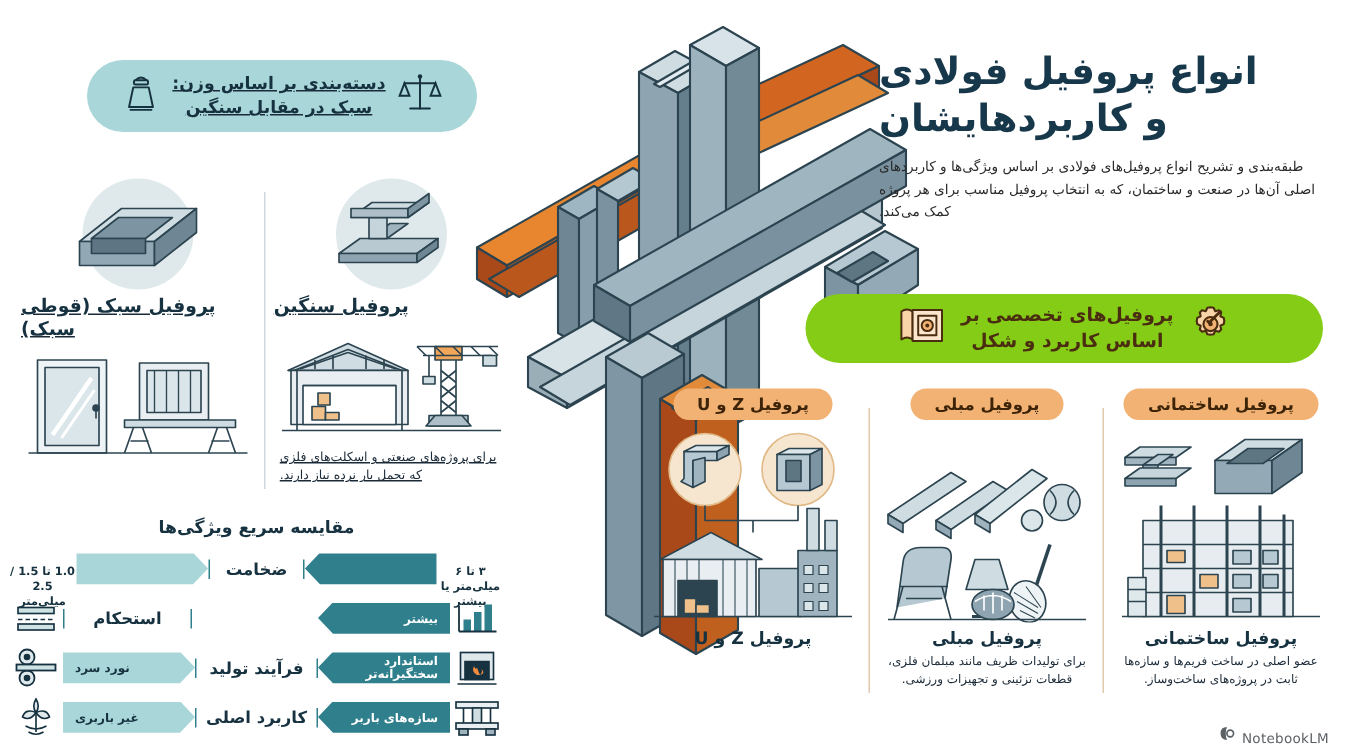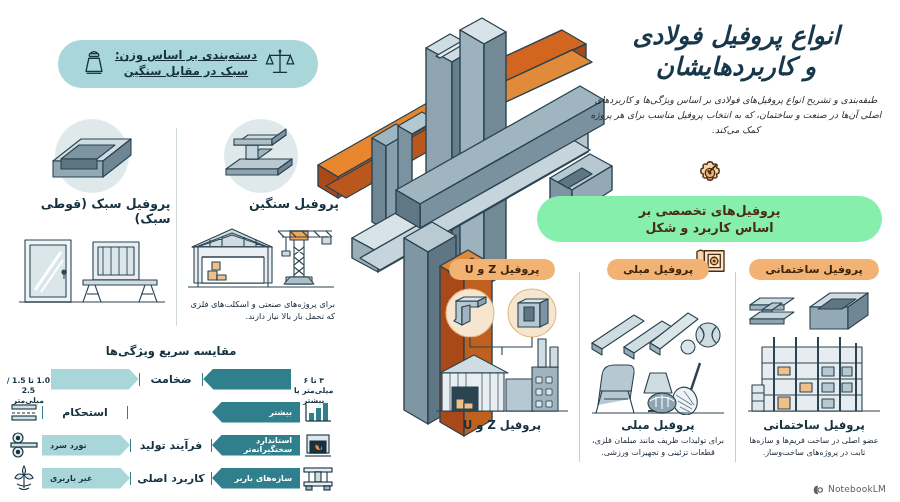--- a/index.html
+++ b/index.html
@@ -20,21 +20,21 @@
     background:#a9d6d8;border-radius:24px;
     display:flex;align-items:center;justify-content:center;gap:8px;
     box-sizing:border-box;padding:0 8px;text-decoration:underline;
   }
   .weight-badge .wb-text{
     font-size:11.5px;font-weight:bold;line-height:1.35;color:#16313f;text-align:center;
   }
   .wb-ico{flex:0 0 auto;}
 
   .pair{position:absolute;left:8px;top:120px;width:337px;height:215px;display:flex;}
-  .pair .cell{flex:1;position:relative;text-align:right;padding:0 6px;box-sizing:border-box;}
+  .pair .cell{flex:1;position:relative;text-align:left;padding:0 6px;box-sizing:border-box;text-decoration:underline;}
   .pair .divider{position:absolute;left:168px;top:8px;width:1px;height:198px;background:#cfd8dc;}
   .prof-art{height:72px;display:flex;align-items:center;justify-content:center;position:relative;}
   .prof-disc{position:absolute;width:74px;height:74px;border-radius:50%;background:#dfe9ec;z-index:0;}
   .prof-art svg{position:relative;z-index:1;}
   .prof-title{font-size:12.5px;font-weight:bold;margin-top:4px;color:#16313f;}
   .usage-art{height:78px;display:flex;align-items:flex-end;justify-content:center;margin-top:4px;}
   .prof-desc{font-size:8.3px;line-height:1.45;color:#1b2a38;margin-top:5px;padding:0 4px;}
 
   
   .cmp{position:absolute;left:6px;top:344px;width:330px;}
@@ -55,44 +55,44 @@
   .arrow.light{background:#a9d6d8;color:#16313f;width:88px;padding:0 14px 0 8px;justify-content:flex-end;
     clip-path:polygon(0 0,0 100%,calc(100% - 10px) 100%,100% 50%,calc(100% - 10px) 0);}
   .cmp-mid{width:84px;text-align:center;font-size:11px;font-weight:bold;color:#16313f;
     border-right:1.5px solid #2f7f8c;border-left:1.5px solid #2f7f8c;}
   .cmp-val{font-size:7.6px;font-weight:bold;color:#16313f;line-height:1.3;text-align:center;width:60px;margin-top:24px;}
 
   
   .hero-art{position:absolute;left:300px;top:-10px;width:330px;height:450px;}
 
   
-  .head{position:absolute;right:14px;top:20px;width:300px;text-align:center;font-style:italic;}
+  .head{position:absolute;right:14px;top:32px;width:300px;text-align:left;}
   .head h1{margin:0;font-size:25px;line-height:1.25;font-weight:bold;color:#17374b;letter-spacing:-0.2px;}
   .head p{margin:10px 0 0;font-size:9.1px;line-height:1.7;color:#2a2a2a;}
 
   .spec-badge{
     position:absolute;right:18px;top:196px;width:345px;height:46px;
-    background:#86efac;border-radius:23px;display:flex;align-items:center;
-    justify-content:center;gap:10px;box-sizing:border-box;padding:0 10px;flex-direction:column;
+    background:#84cc16;border-radius:23px;display:flex;align-items:center;
+    justify-content:center;gap:10px;box-sizing:border-box;padding:0 10px;
   }
   .spec-badge .sb-text{font-size:12.5px;font-weight:bold;line-height:1.35;color:#4a2c10;text-align:center;}
 
   .cards{position:absolute;right:8px;top:258px;width:462px;height:240px;display:flex;gap:0;}
   .card{flex:1;position:relative;padding:0 8px;box-sizing:border-box;text-align:center;}
   .card .vline{position:absolute;right:0;top:14px;width:1px;height:190px;background:#e0c9ad;}
   .card-chip{
     display:inline-block;background:#f2b274;color:#3d2408;border-radius:14px;
     padding:4px 16px;font-size:11px;font-weight:bold;margin-bottom:6px;
   }
   .card-art{height:130px;display:flex;align-items:center;justify-content:center;}
   .card-title{font-size:11.5px;font-weight:bold;color:#16313f;margin-top:2px;}
   .card-desc{font-size:8px;line-height:1.5;color:#1b2a38;margin-top:3px;padding:0 2px;}
 
   .watermark{
-    position:absolute;right:14px;bottom:4px;display:flex;align-items:flex-start;gap:4px;
+    position:absolute;right:14px;bottom:4px;display:flex;align-items:flex-end;gap:4px;
     font-size:9px;color:#5c6166;letter-spacing:.2px;direction:ltr;margin-top:34px;
   }
 </style>
 </head>
 <body>
 
 <div class="page">
 
   <div class="left-col">
 
@@ -166,21 +166,21 @@
               <rect x="104" y="14" width="18" height="9" fill="#f2a65a"></rect>
               <line x1="92" y1="14" x2="146" y2="14"></line>
                 <line x1="96" y1="20" x2="142" y2="20"></line>
               <path d="M92 14 L98 20 M104 14 L110 20 M116 14 L122 20 M128 14 L134 20 M140 14 L146 20"></path>
               <line x1="100" y1="20" x2="100" y2="34"></line>
                 <path d="M96 34 h8 v5 h-8 Z" fill="#cfdde3"></path>
               <rect x="136" y="20" width="9" height="7" fill="#cfdde3"></rect>
             </g>
           </svg>
         </div>
-        <div class="prof-desc">برای پروژه‌های صنعتی و اسکلت‌های فلزی که تحمل بار بالا نیاز دارند.</div>
+        <div class="prof-desc">برای پروژه‌های صنعتی و اسکلت‌های فلزی که تحمل بار نرده نیاز دارند.</div>
       </div>
 
       <div class="cell">
         <div class="prof-art">
           <div class="prof-disc"></div>
           <svg width="90" height="62" viewBox="0 0 90 62">
             <g stroke="#2c4450" stroke-width="1.1" stroke-linejoin="round">
               <polygon points="6,36 56,36 84,14 34,14" fill="#cfdde3"></polygon>
               <polygon points="6,36 6,52 56,52 56,36" fill="#92a8b4"></polygon>
               <polygon points="56,52 84,30 84,14 56,36" fill="#6f8794"></polygon>

